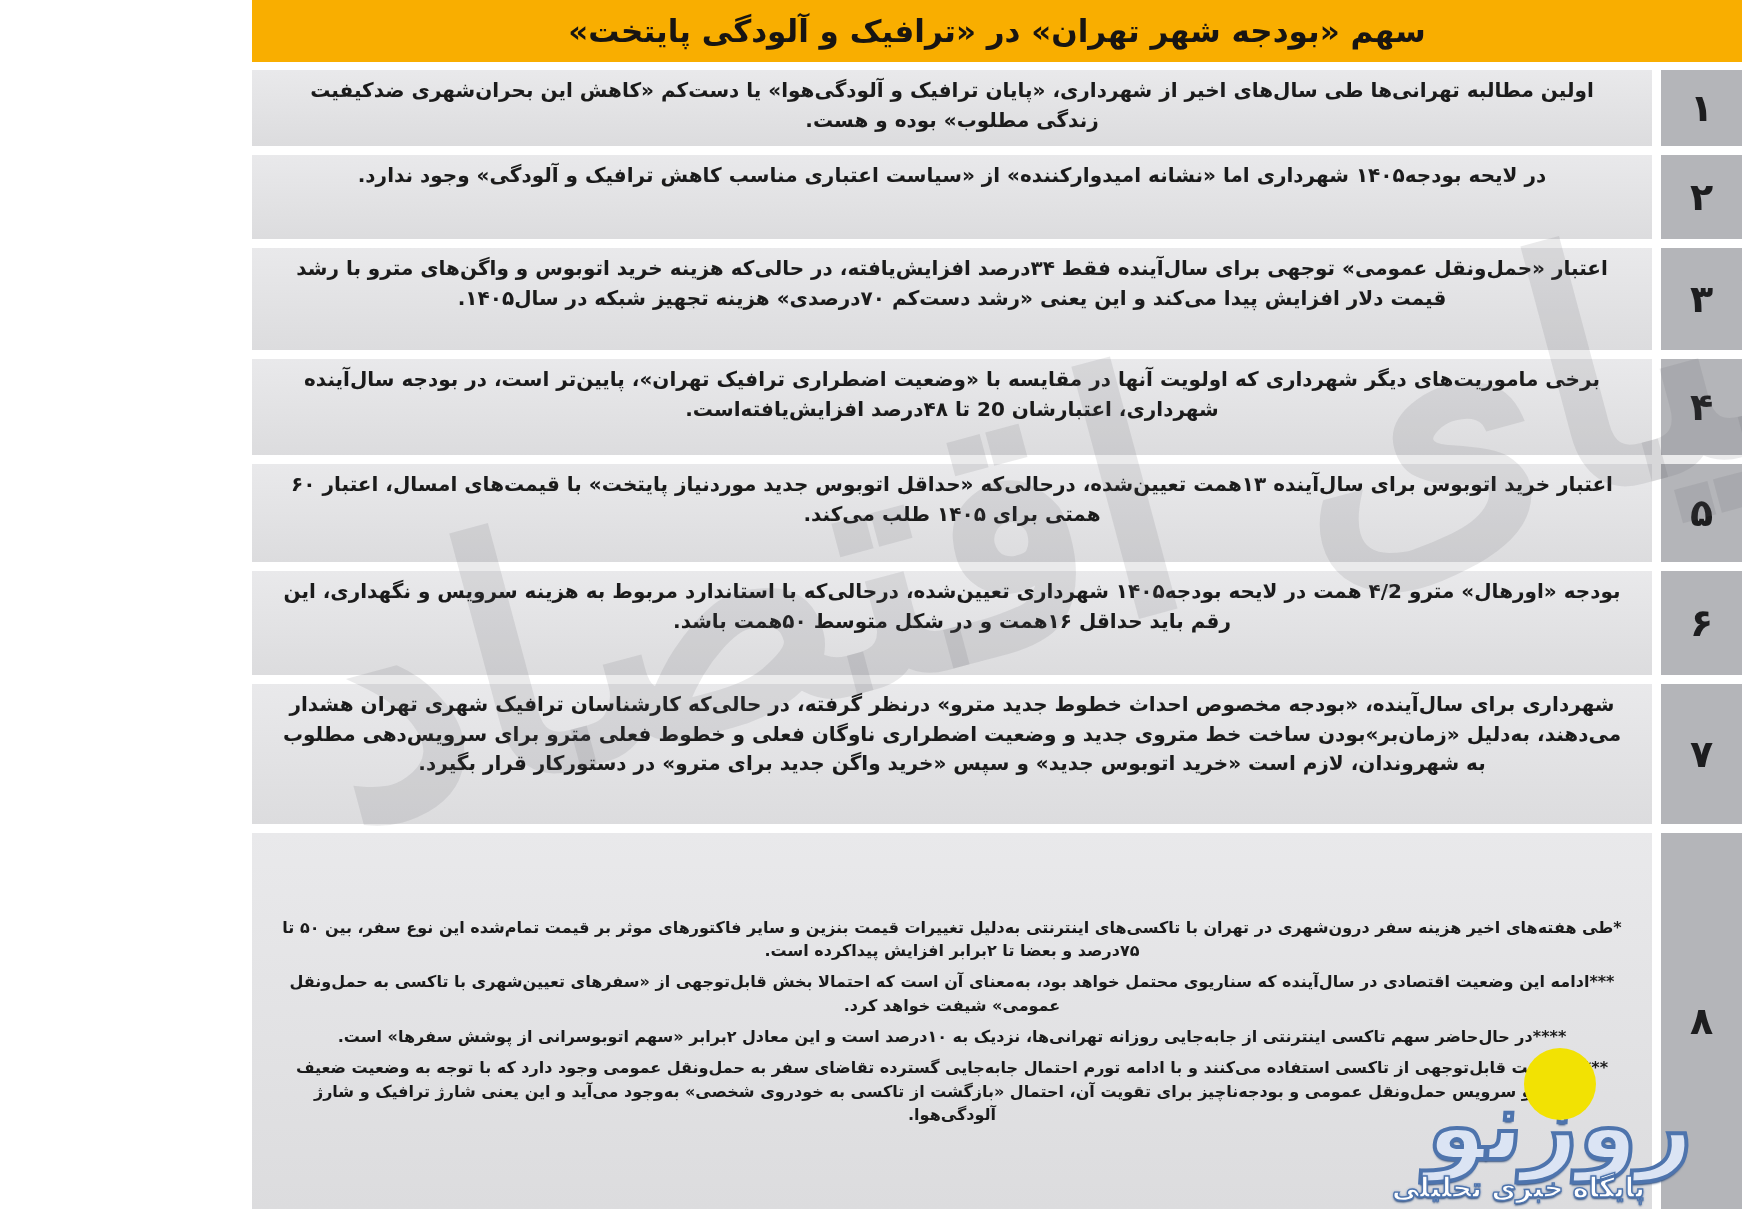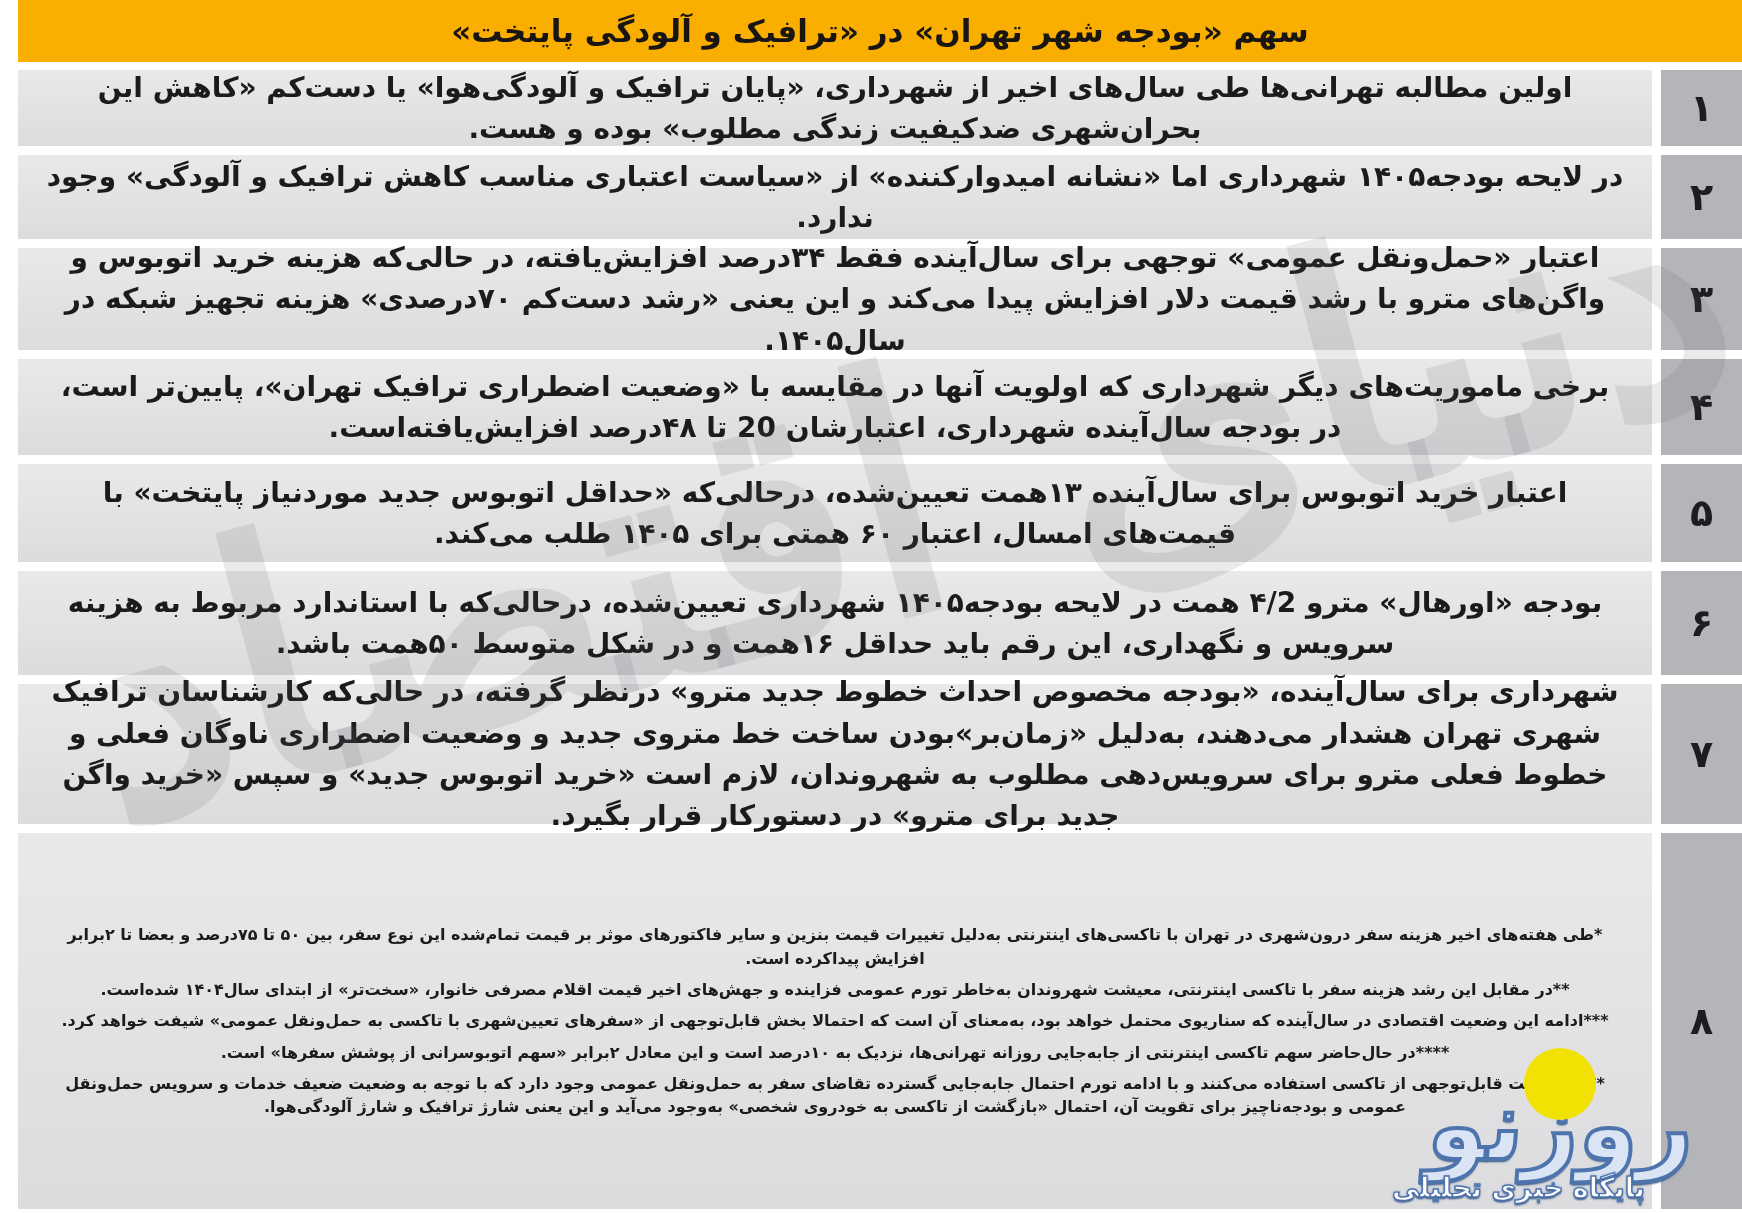--- a/index.html
+++ b/index.html
@@ -1,18 +1,18 @@
 <!DOCTYPE html>
 <html lang="fa" dir="rtl"><head>
 <meta charset="utf-8">
 <style>
   html,body{margin:0;padding:0;background:#ffffff;}
   .page{
     position:relative;
-    width:1724px;height:1213px;
+    width:1490px;height:1213px;
     background:#ffffff;
     overflow:hidden;
     direction:rtl;
     font-family:"DejaVu Sans",sans-serif;
     color:#1b1b1b;
   }
   .header{
     position:absolute;top:0;right:0;left:0;height:62px;
     background:#f9ae00;
     display:flex;align-items:center;justify-content:center;
@@ -27,24 +27,24 @@
   .row{display:flex;flex-direction:row;gap:9px;}
   .cell-num{
     width:81px;flex:0 0 81px;
     background:#b4b5b9;
     display:flex;align-items:center;justify-content:center;
     font-size:38px;font-weight:bold;color:#1d1d1f;
   }
   .cell-text{
     flex:1;
     background:linear-gradient(180deg,#e9e9eb 0%,#e2e2e4 55%,#dcdcde 100%);
-    display:flex;flex-direction:column;align-items:center;justify-content:center;
+    display:flex;flex-direction:column;align-items:center;
     text-align:center;
     padding:6px 26px;
-    font-size:28px;font-weight:bold;line-height:1.48;
+    font-size:20px;font-weight:bold;line-height:1.48;
   }
   .r1{height:76px}.r2{height:84px}.r3{height:102px}.r4{height:96px}
   .r5{height:98px}.r6{height:104px}.r7{height:140px}.r8{height:376px}
   .r8 .cell-text{font-size:16px;line-height:1.46;justify-content:center;gap:8px;}
   .para{width:100%;}
   .watermark{
     position:absolute;top:300px;left:-90px;width:1950px;
     text-align:center;white-space:nowrap;
     font-size:330px;font-weight:bold;
     color:rgba(95,95,100,0.13);
@@ -152,21 +152,20 @@
         <span>شهرداری برای سال‌آینده، «بودجه مخصوص احداث خطوط جدید مترو» درنظر گرفته، در حالی‌که کارشناسان ترافیک شهری تهران هشدار می‌دهند، به‌دلیل «زمان‌بر»بودن ساخت خط متروی جدید و وضعیت اضطراری ناوگان فعلی و خطوط فعلی مترو برای سرویس‌دهی مطلوب به شهروندان، لازم است «خرید اتوبوس جدید» و سپس «خرید واگن جدید برای مترو» در دستورکار قرار بگیرد.</span>
       </div>
     </div>
 
     <div class="row r8">
       <div class="cell-num">
         <span>۸</span>
       </div>
       <div class="cell-text">
         <div class="para">*طی هفته‌های اخیر هزینه سفر درون‌شهری در تهران با تاکسی‌های اینترنتی به‌دلیل تغییرات قیمت بنزین و سایر فاکتورهای موثر بر قیمت تمام‌شده این نوع سفر، بین ۵۰ تا ۷۵درصد و بعضا تا ۲برابر افزایش پیداکرده است.</div>
-        <div class="para">**در مقابل این رشد هزینه سفر با تاکسی اینترنتی، معیشت شهروندان به‌خاطر تورم عمومی فزاینده و جهش‌های اخیر قیمت اقلام مصرفی خانوار، «سخت‌تر» از ابتدای سال۱۴۰۴ شده‌است.</div>
         <div class="para">***ادامه این وضعیت اقتصادی در سال‌آینده که سناریوی محتمل خواهد بود، به‌معنای آن است که احتمالا بخش قابل‌توجهی از «سفرهای تعیین‌شهری با تاکسی به حمل‌ونقل عمومی» شیفت خواهد کرد.</div>
         <div class="para">****در حال‌حاضر سهم تاکسی اینترنتی از جابه‌جایی روزانه تهرانی‌ها، نزدیک به ۱۰درصد است و این معادل ۲برابر «سهم اتوبوسرانی از پوشش سفرها» است.</div>
         <div class="para">*****جمعیت قابل‌توجهی از تاکسی استفاده می‌کنند و با ادامه تورم احتمال جابه‌جایی گسترده تقاضای سفر به حمل‌ونقل عمومی وجود دارد که با توجه به وضعیت ضعیف خدمات و سرویس حمل‌ونقل عمومی و بودجه‌ناچیز برای تقویت آن، احتمال «بازگشت از تاکسی به خودروی شخصی» به‌وجود می‌آید و این یعنی شارژ ترافیک و شارژ آلودگی‌هوا.</div>
       </div>
     </div>
 
   </div>
 
   <div class="watermark">دنیای اقتصاد</div>
 

